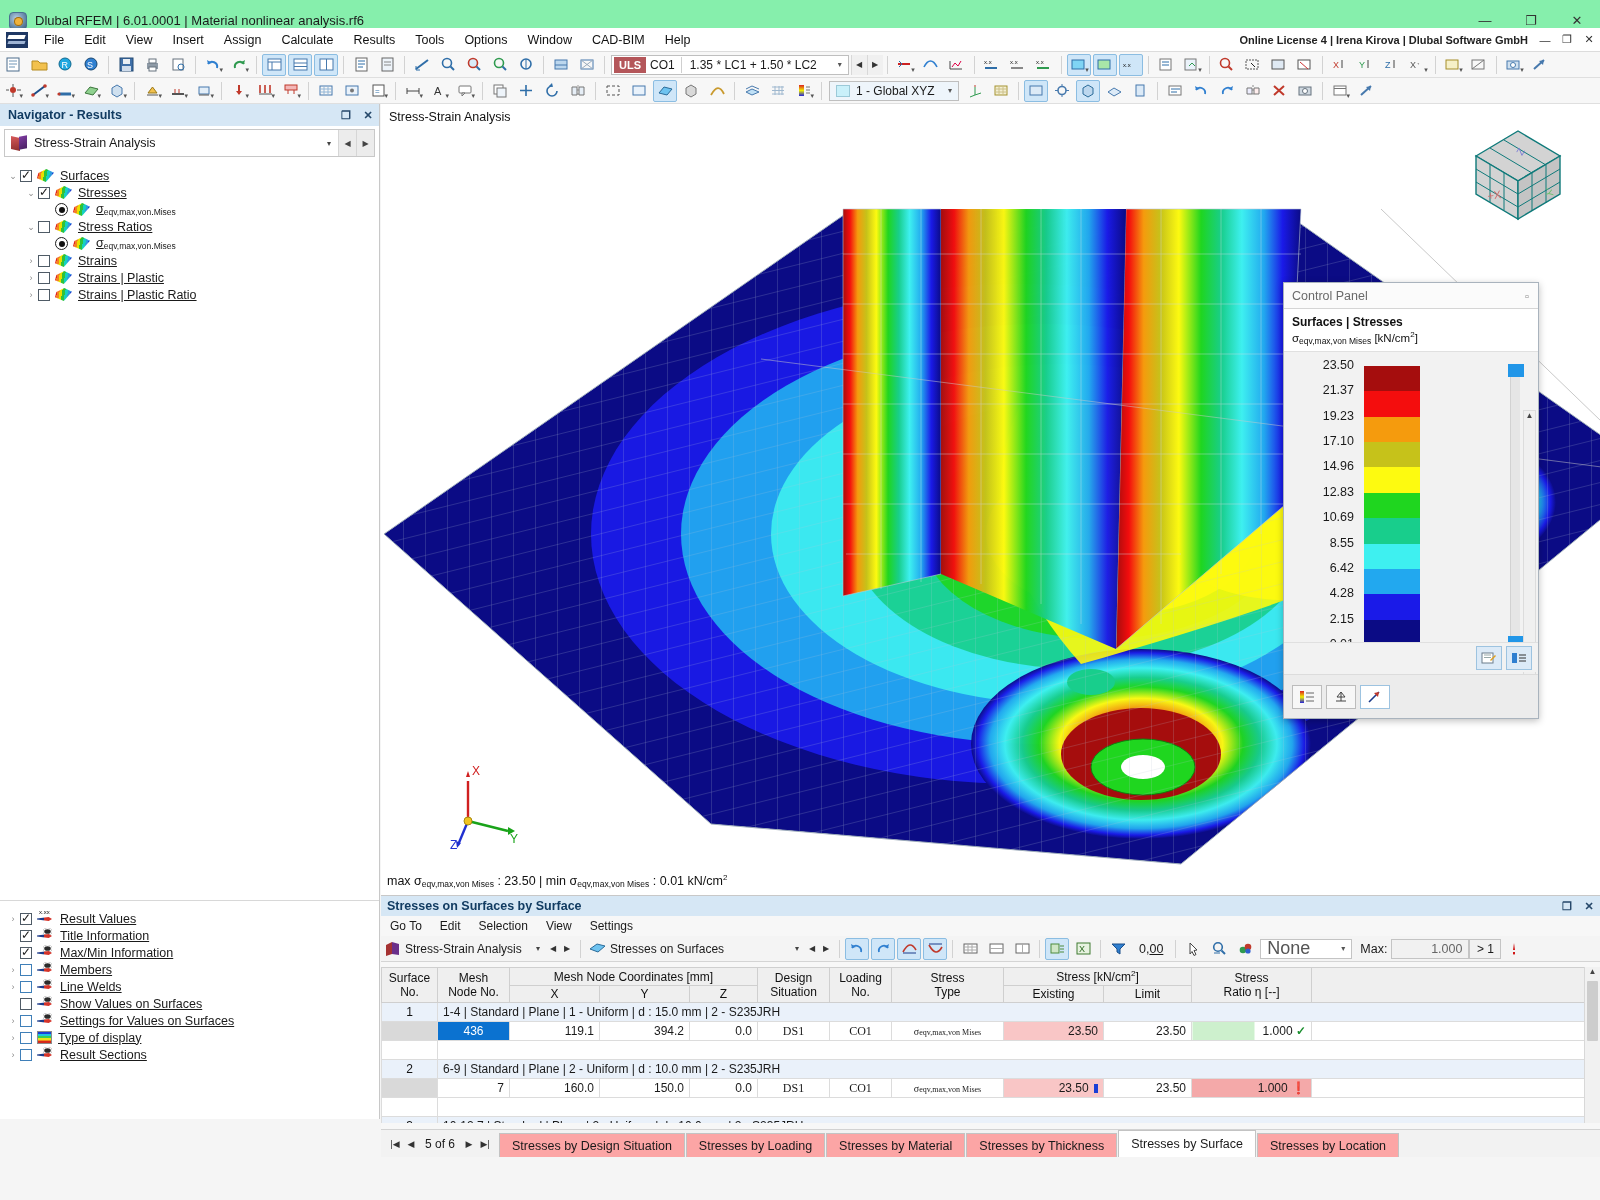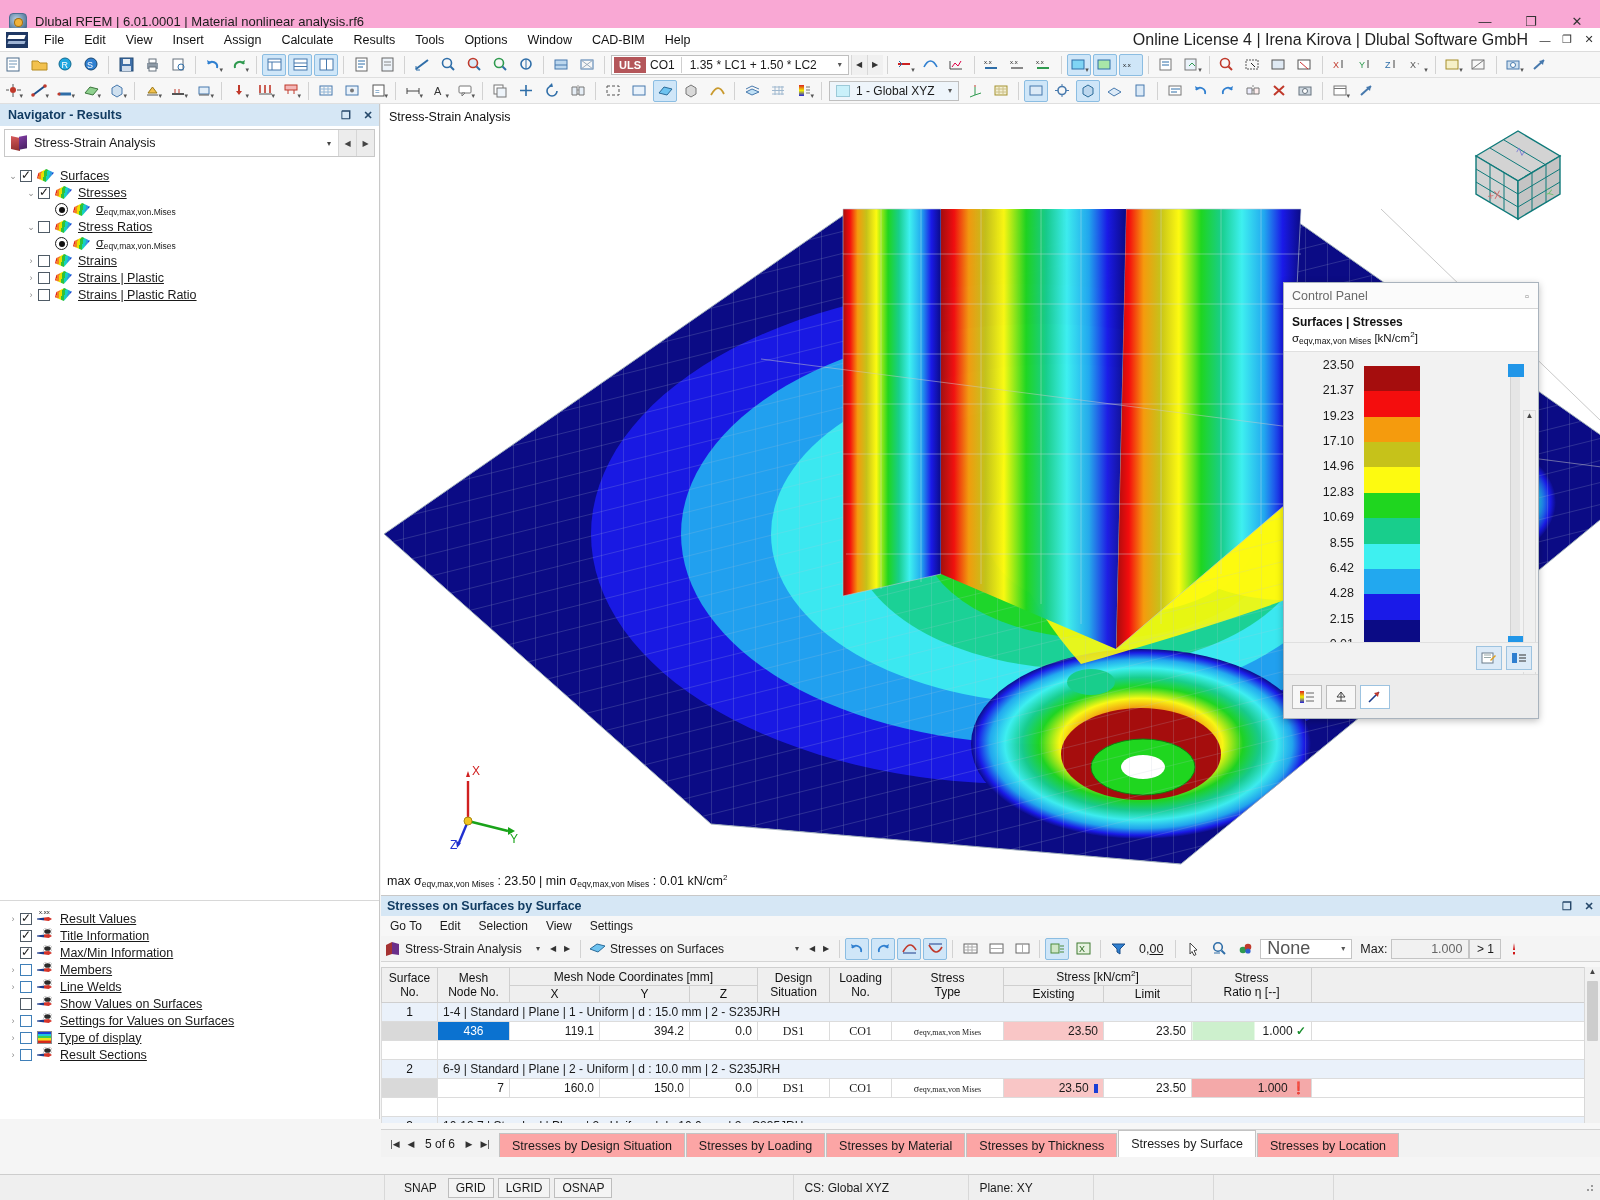--- a/index.html
+++ b/index.html
@@ -10,22 +10,22 @@
     font-family: "Liberation Sans", sans-serif;
     font-size: 12px;
     color: #1a1a1a;
     background: #f0f0f0;
   }
   #app { position: relative; width: 1600px; height: 1200px; background: #f5f5f5; }
 
   
   .titlebar {
     position: absolute; top: 0; left: 0; width: 1600px; height: 44px;
-    background: #f9a8d4; display: flex; align-items: center;
-    border-bottom: 1px solid #4c1d95;
+    background: #86efac; display: flex; align-items: center;
+    border-bottom: 3px solid #4c1d95;
   }
   .titlebar .app-icon {
     width: 18px; height: 18px; margin: 0 8px 0 9px; position: relative;
     background: radial-gradient(circle at 40% 35%, #b9cfe4 0%, #6d8fae 55%, #3d5d7c 100%);
     border-radius: 4px; border: 1px solid #4a6f92;
   }
   .titlebar .app-icon:after {
     content:""; position:absolute; left:4px; top:4px; width:9px; height:9px;
     border-radius:50%; background: #f0b23a; box-shadow: inset 0 0 0 1px #9a6c18;
   }
@@ -42,21 +42,21 @@
   }
   .menu-logo {
     width: 22px; height: 16px; margin: 0 6px 0 6px;
     background: #1f3864; position: relative; flex: none;
   }
   .menu-logo:after{ content:""; position:absolute; left:2px; top:3px; width:17px; height:4px;
       background:#fff; transform: skewX(-20deg); }
   .menu-logo:before{ content:""; position:absolute; left:2px; top:9px; width:17px; height:3px;
       background:#9fb4d4; transform: skewX(-20deg); }
   .menu-item { padding: 2px 10px; font-size: 12.5px; color: #111; cursor: default; }
-  .license { margin-left: auto; font-size: 16px; color:#222; padding-right: 6px; }
+  .license { margin-left: auto; font-size: 11px; color:#222; padding-right: 6px; font-weight: bold; }
   .mdi-btns { display:flex; }
   .mdi-btn { width: 22px; height: 20px; display:flex; align-items:center; justify-content:center;
              font-size: 11px; color:#333; }
 
   
   .toolbar { position:absolute; left:0; width:1600px; background: #f7f7f7;
              border-bottom: 1px solid #dfdfdf; display:flex; align-items:center; }
   .toolbar.row1 { top: 52px; height: 26px; }
   .toolbar.row2 { top: 78px; height: 26px; }
   .tbtn { width: 24px; height: 22px; margin: 0 1px; display:flex; align-items:center;
@@ -1507,30 +1507,14 @@
       </div>
       <div class="ttab">Stresses by Design Situation</div>
       <div class="ttab">Stresses by Loading</div>
       <div class="ttab">Stresses by Material</div>
       <div class="ttab">Stresses by Thickness</div>
       <div class="ttab sel">Stresses by Surface</div>
       <div class="ttab">Stresses by Location</div>
     </div>
   </div>
 
-  <div class="statusbar">
-    <div class="sb-cell" style="width:385px;border-right:1px solid #d8d8d8"></div>
-    <div class="sb-cell" style="border:none">
-      <span class="sb-tog" style="border:none;background:none">SNAP</span>
-      <span class="sb-tog">GRID</span>
-      <span class="sb-tog">LGRID</span>
-      <span class="sb-tog">OSNAP</span>
-    </div>
-    <div class="sb-cell" style="width:170px"></div>
-    <div class="sb-cell" style="width:175px">CS: Global XYZ</div>
-    <div class="sb-cell" style="width:125px">Plane: XY</div>
-    <div class="sb-cell" style="width:120px"></div>
-    <div class="sb-cell" style="width:120px"></div>
-    <div class="sb-cell" style="width:120px;border-right:none"></div>
-    <div class="grip"></div>
-  </div>
 
 </div>
 
 </body></html>

